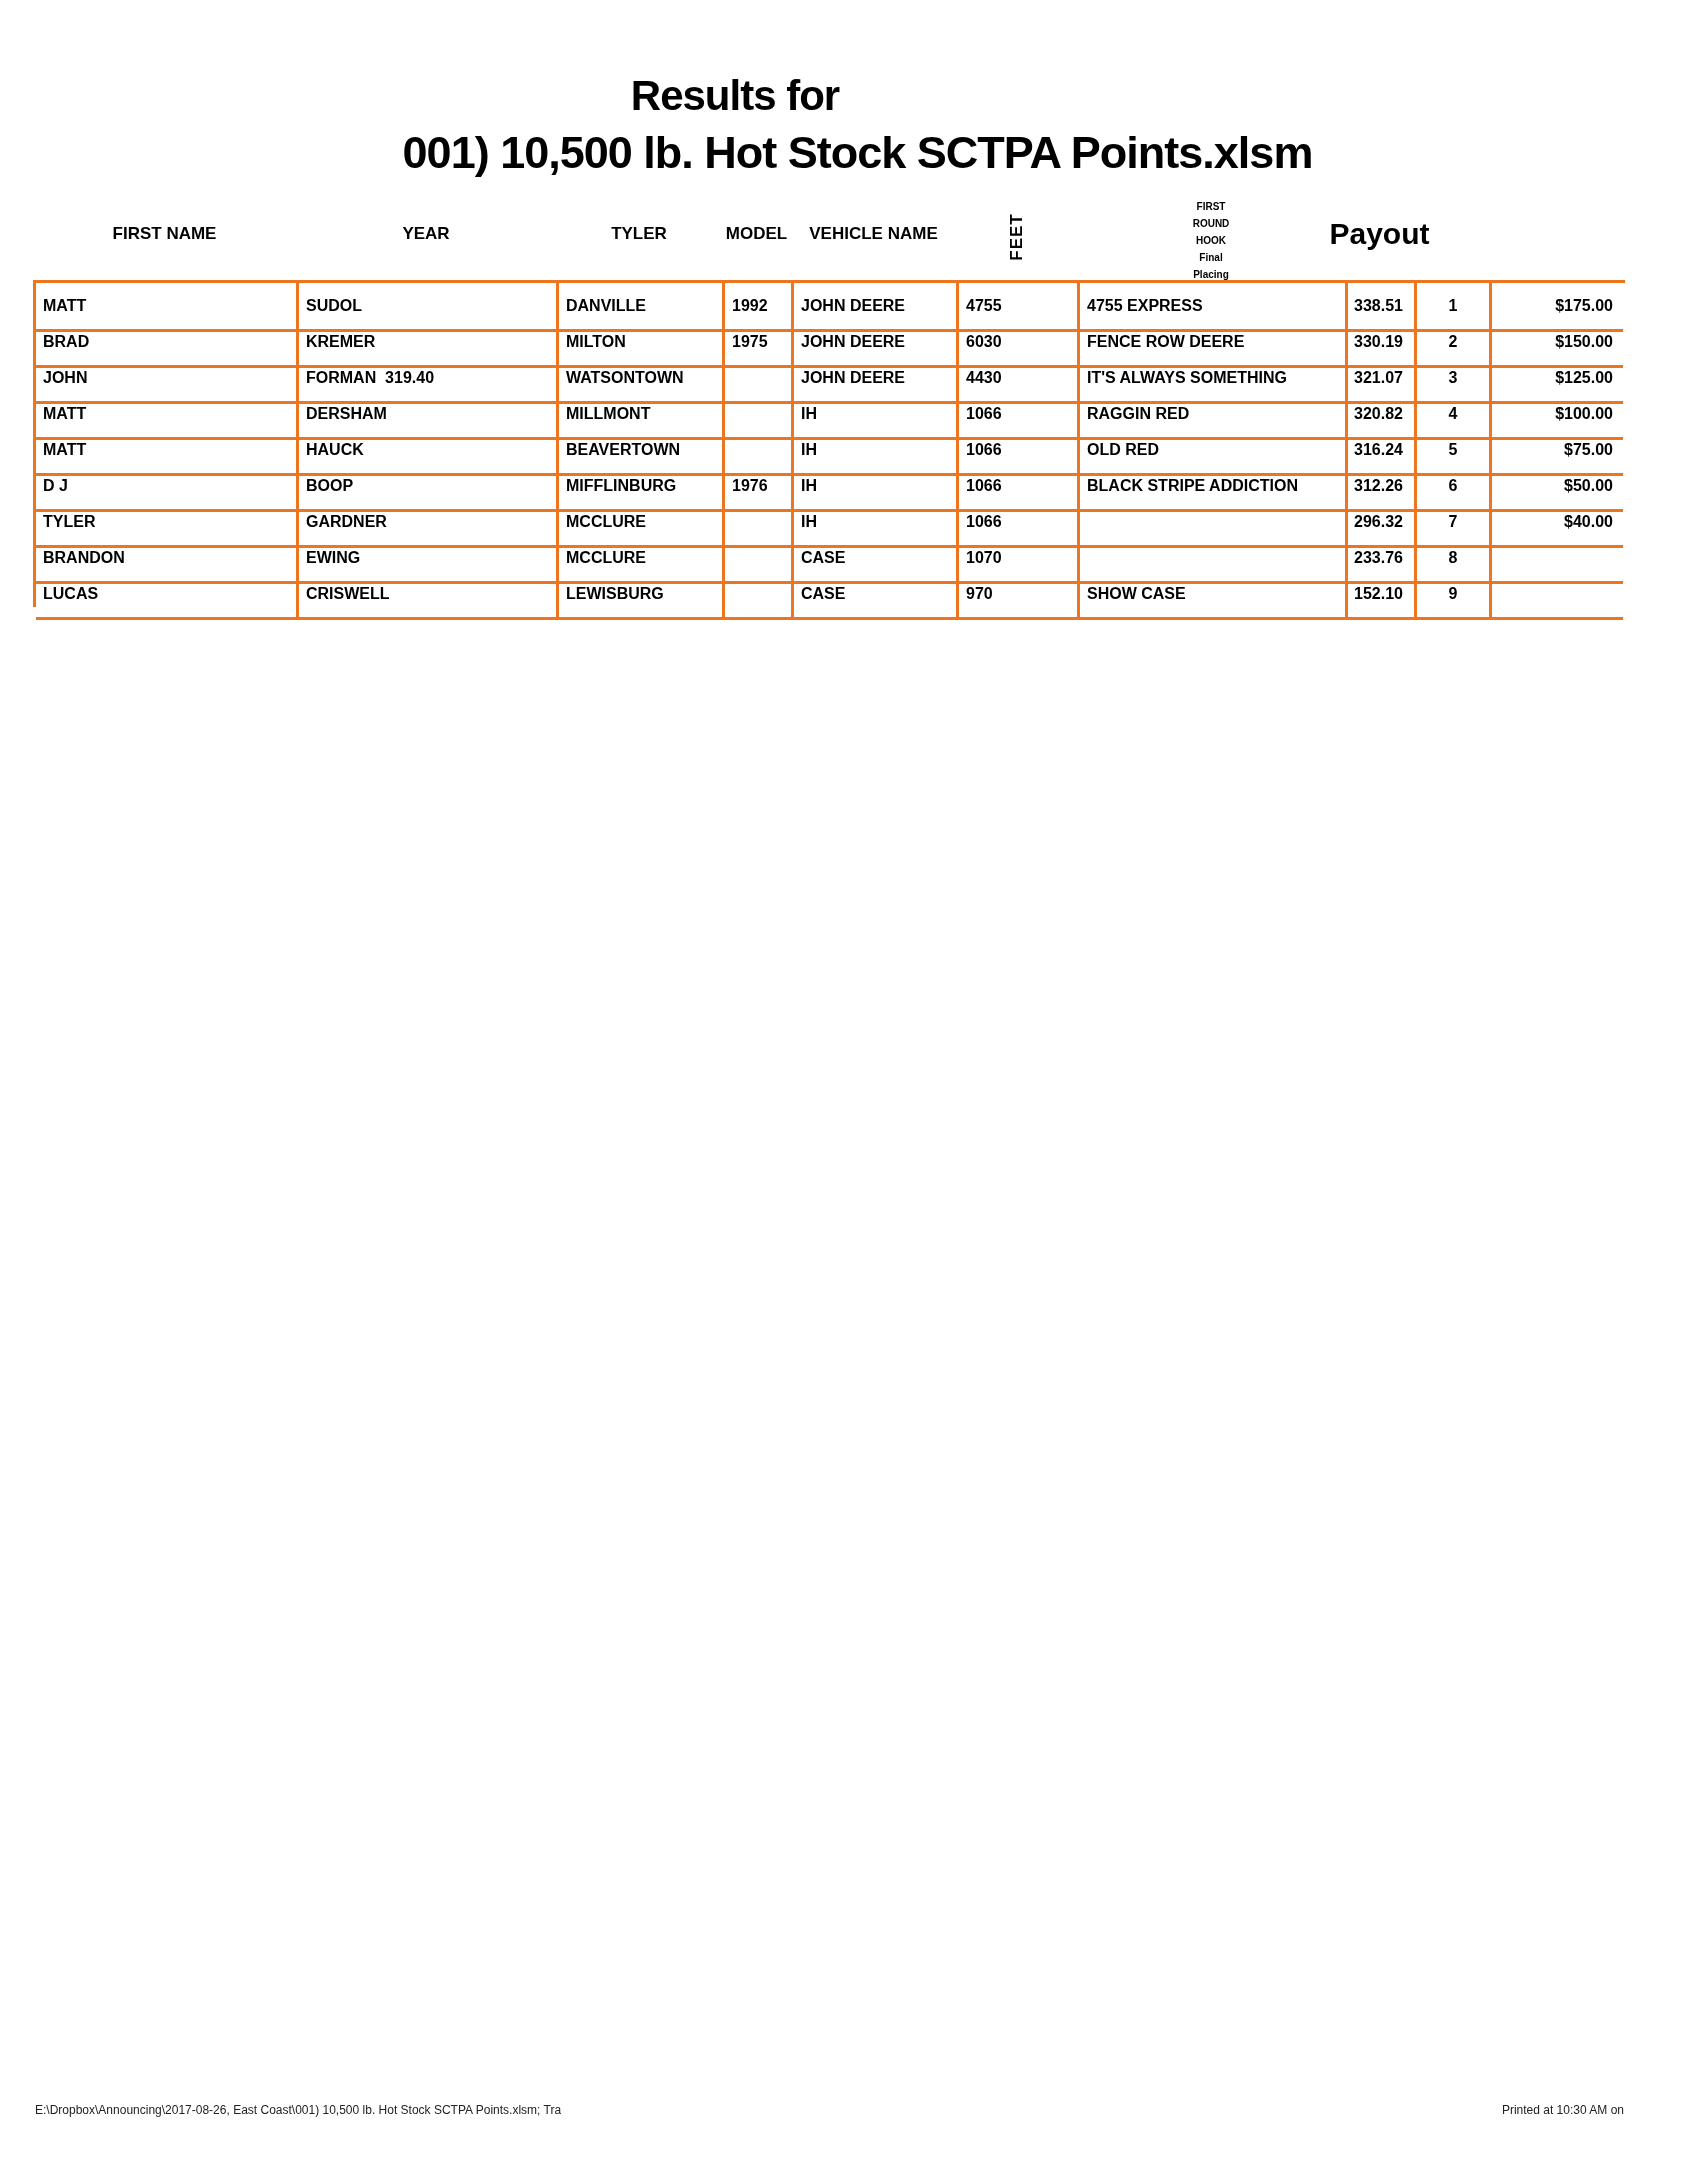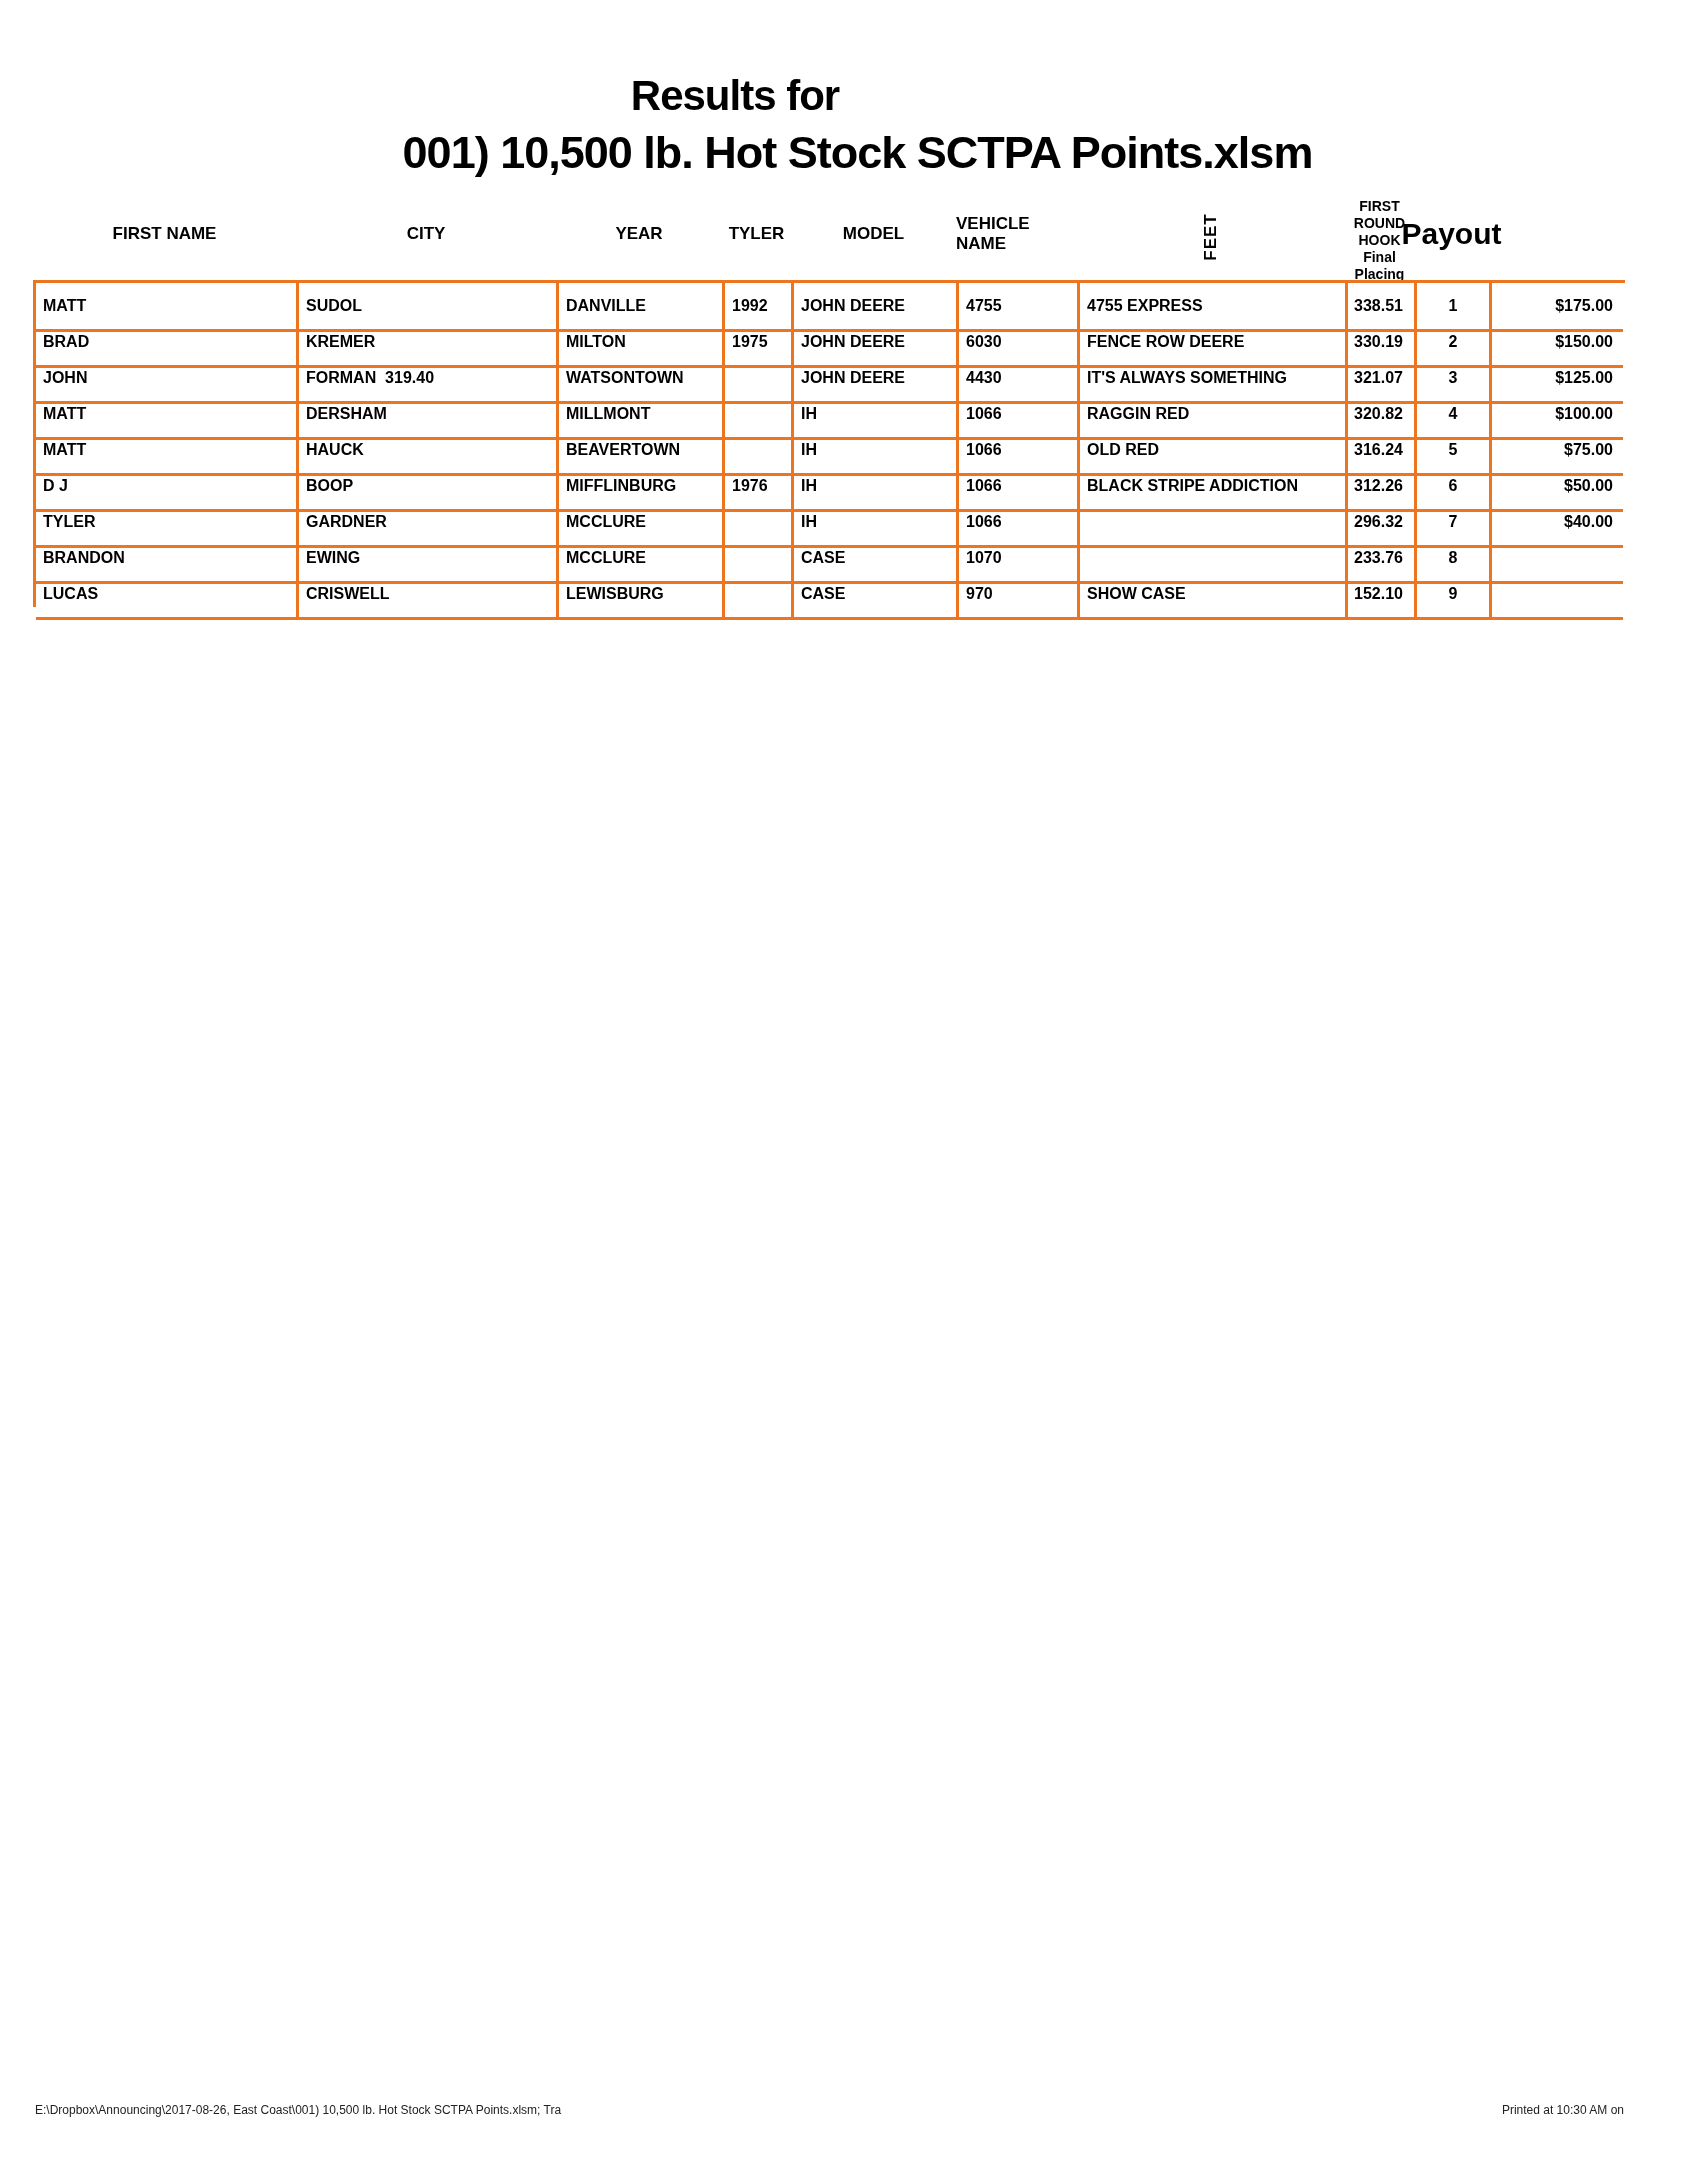--- a/index.html
+++ b/index.html
@@ -16,21 +16,21 @@
 
   
   .grid{display:grid;grid-template-columns:263px 260px 166px 69px 165px 121px 268px 69px 75px 131px;}
 
   .headers{position:absolute;left:33px;top:188px;width:1592px;height:92px;}
   .hcell{display:flex;align-items:center;justify-content:center;
     font-weight:bold;font-size:17px;height:92px;}
   .hcell.feet-cell{padding-top:6px;}
   .feet-vert{transform:rotate(-90deg);letter-spacing:1px;font-size:17px;font-weight:bold;}
   .hcell.hook-cell{flex-direction:column;justify-content:flex-start;
-    padding-top:10px;font-size:14px;line-height:17px;font-weight:bold;}
+    padding-top:10px;font-size:10px;line-height:17px;font-weight:bold;}
   .hcell.payout-cell{font-size:30px;letter-spacing:0px;}
 
   .rtable{position:absolute;left:33px;top:280px;width:1592px;
     border-top:3px solid var(--orange);border-left:3px solid var(--orange);}
   .trow{height:36px;}
   .tcell{height:49px;border-right:3px solid var(--orange);border-bottom:3px solid var(--orange);
     font-weight:bold;font-size:16px;display:flex;align-items:center;
     padding-left:7px;white-space:pre;overflow:hidden;}
   .tcell.col7{justify-content:flex-end;padding-left:0;padding-right:11px;}
   .tcell.col8{justify-content:center;padding-left:0;}
@@ -41,21 +41,20 @@
   .footer-right{right:59px;}
 </style>
 </head>
 <body>
 
 <div class="title1">Results for</div>
 <div class="title2">001) 10,500 lb. Hot Stock SCTPA Points.xlsm</div>
 
 <div class="headers grid">
   <div class="hcell">FIRST NAME</div>
-  <div class="hcell">CITY</div>
   <div class="hcell">YEAR</div>
   <div class="hcell">TYLER</div>
   <div class="hcell">MODEL</div>
   <div class="hcell">VEHICLE NAME</div>
   <div class="hcell feet-cell">
     <span class="feet-vert">FEET</span>
   </div>
   <div class="hcell hook-cell">
     <span>FIRST</span>
     <span>ROUND</span>

